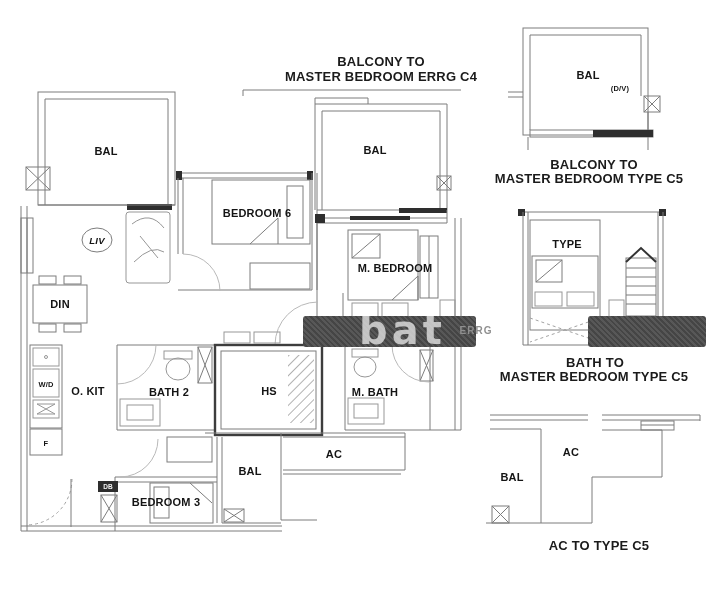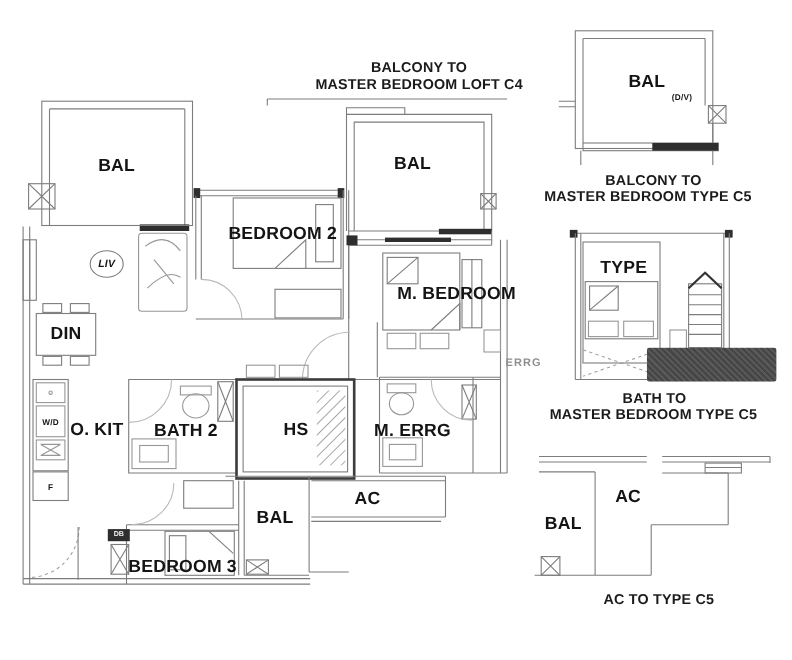--- a/index.html
+++ b/index.html
@@ -6,21 +6,21 @@
   .canvas{position:relative;width:720px;height:600px;background:#ffffff;overflow:hidden;
           font-family:"Liberation Sans",sans-serif;}
   svg{position:absolute;left:0;top:0;}
   .ln    {stroke:#7d7d7d;stroke-width:1;fill:none;}
   .thick {stroke:#3d3d3d;stroke-width:2.4;fill:none;}
   .furn  {stroke:#979797;stroke-width:1;fill:none;}
   .lite  {stroke:#b9b9b9;stroke-width:1;fill:none;}
   .dash  {stroke:#a3a3a3;stroke-width:1;fill:none;stroke-dasharray:3 3;}
   .dark  {fill:#2e2e2e;stroke:none;}
   .lbl{position:absolute;transform:translate(-50%,-50%);color:#141414;font-weight:700;
-       font-size:16px;white-space:nowrap;letter-spacing:.2px;}
+       font-size:11px;white-space:nowrap;letter-spacing:.2px;}
   .lbl.s{font-size:9.5px;font-style:italic;}
   .lbl.xs{font-size:7.5px;}
   .cap{position:absolute;transform:translate(-50%,-50%);color:#1b1b1b;font-weight:700;
        font-size:13px;white-space:nowrap;letter-spacing:.2px;text-align:center;}
   .wm-band{position:absolute;background:#4b4b4b;border-radius:3px;overflow:hidden;
        background-image:repeating-linear-gradient(45deg,rgba(255,255,255,.07) 0 2px,rgba(0,0,0,.08) 2px 4px);}
   .wm-band span{position:absolute;left:56px;top:-9px;font-size:40px;font-weight:700;
        color:rgba(222,222,222,.82);letter-spacing:4px;font-family:"DejaVu Sans",sans-serif;}
   .wm-frag{position:absolute;transform:translate(-50%,-50%);color:#8f8f8f;font-weight:700;
        font-size:10px;letter-spacing:1px;}
@@ -211,46 +211,49 @@
     <path class="ln" d="M490,415 H588 M490,420 H588 M490,429 H541"></path>
     <path class="ln" d="M602,415 H700 M602,420 H700 M602,430 H662 M700,415 V421"></path>
     <rect class="ln" x="641" y="421" width="33" height="9"></rect>
     <path class="ln" d="M641,425 H674"></path>
     <path class="ln" d="M541,429 V523 M541,523 H592 M592,523 V477 M592,477 H662 M662,477 V430 M486,523 H541"></path>
     <rect class="ln" x="492" y="506" width="17" height="17" fill="#fff"></rect>
     <path class="ln" d="M492,506 L509,523 M509,506 L492,523"></path>
   </g>
 </svg>
 
+<div class="wm-band" style="left:303px;top:316px;width:173px;height:31px;">
+  <span>bat</span>
+</div>
 <div class="wm-band" style="left:588px;top:316px;width:118px;height:31px;"></div>
 <span class="wm-frag" style="left:476px;top:330px;">ERRG</span>
 
 <span class="cap" style="left:381px;top:61px;">BALCONY TO</span>
-<span class="cap" style="left:381px;top:76px;">MASTER BEDROOM LOFT C4</span>
+<span class="cap" style="left:381px;top:76px;">MASTER BEDROOM ERRG C4</span>
 <span class="cap" style="left:594px;top:164px;">BALCONY TO</span>
 <span class="cap" style="left:589px;top:178px;">MASTER BEDROOM TYPE C5</span>
 <span class="cap" style="left:595px;top:362px;">BATH TO</span>
 <span class="cap" style="left:594px;top:376px;">MASTER BEDROOM TYPE C5</span>
 <span class="cap" style="left:599px;top:545px;">AC TO TYPE C5</span>
 
 <span class="lbl" style="left:106px;top:151px;">BAL</span>
 <span class="lbl s" style="left:97px;top:240px;">LIV</span>
-<span class="lbl" style="left:257px;top:213px;">BEDROOM 2</span>
+<span class="lbl" style="left:257px;top:213px;">BEDROOM 6</span>
 <span class="lbl" style="left:375px;top:150px;">BAL</span>
-<span class="lbl" style="left:415px;top:268px;">M. BEDROOM</span>
+<span class="lbl" style="left:395px;top:268px;">M. BEDROOM</span>
 <span class="lbl" style="left:60px;top:304px;">DIN</span>
 <span class="lbl" style="left:88px;top:391px;">O. KIT</span>
 <span class="lbl xs" style="left:46px;top:384px;">W/D</span>
 <span class="lbl xs" style="left:46px;top:443px;">F</span>
 <span class="lbl" style="left:169px;top:392px;">BATH 2</span>
 <span class="lbl" style="left:269px;top:391px;">HS</span>
-<span class="lbl" style="left:375px;top:392px;">M. ERRG</span>
+<span class="lbl" style="left:375px;top:392px;">M. BATH</span>
 <span class="lbl" style="left:250px;top:471px;">BAL</span>
 <span class="lbl" style="left:334px;top:454px;">AC</span>
-<span class="lbl" style="left:166px;top:516px;text-align:right;">BEDROOM 3</span>
+<span class="lbl" style="left:166px;top:502px;text-align:right;">BEDROOM 3</span>
 <span class="db" style="left:108px;top:486px;">DB</span>
 
 <span class="lbl" style="left:588px;top:75px;">BAL</span>
 <span class="lbl xs" style="left:588px;top:88px;margin-left:32px;">(D/V)</span>
 <span class="lbl" style="left:567px;top:244px;">TYPE</span>
 <span class="lbl" style="left:571px;top:452px;">AC</span>
 <span class="lbl" style="left:512px;top:477px;">BAL</span>
 
 </div>
 

